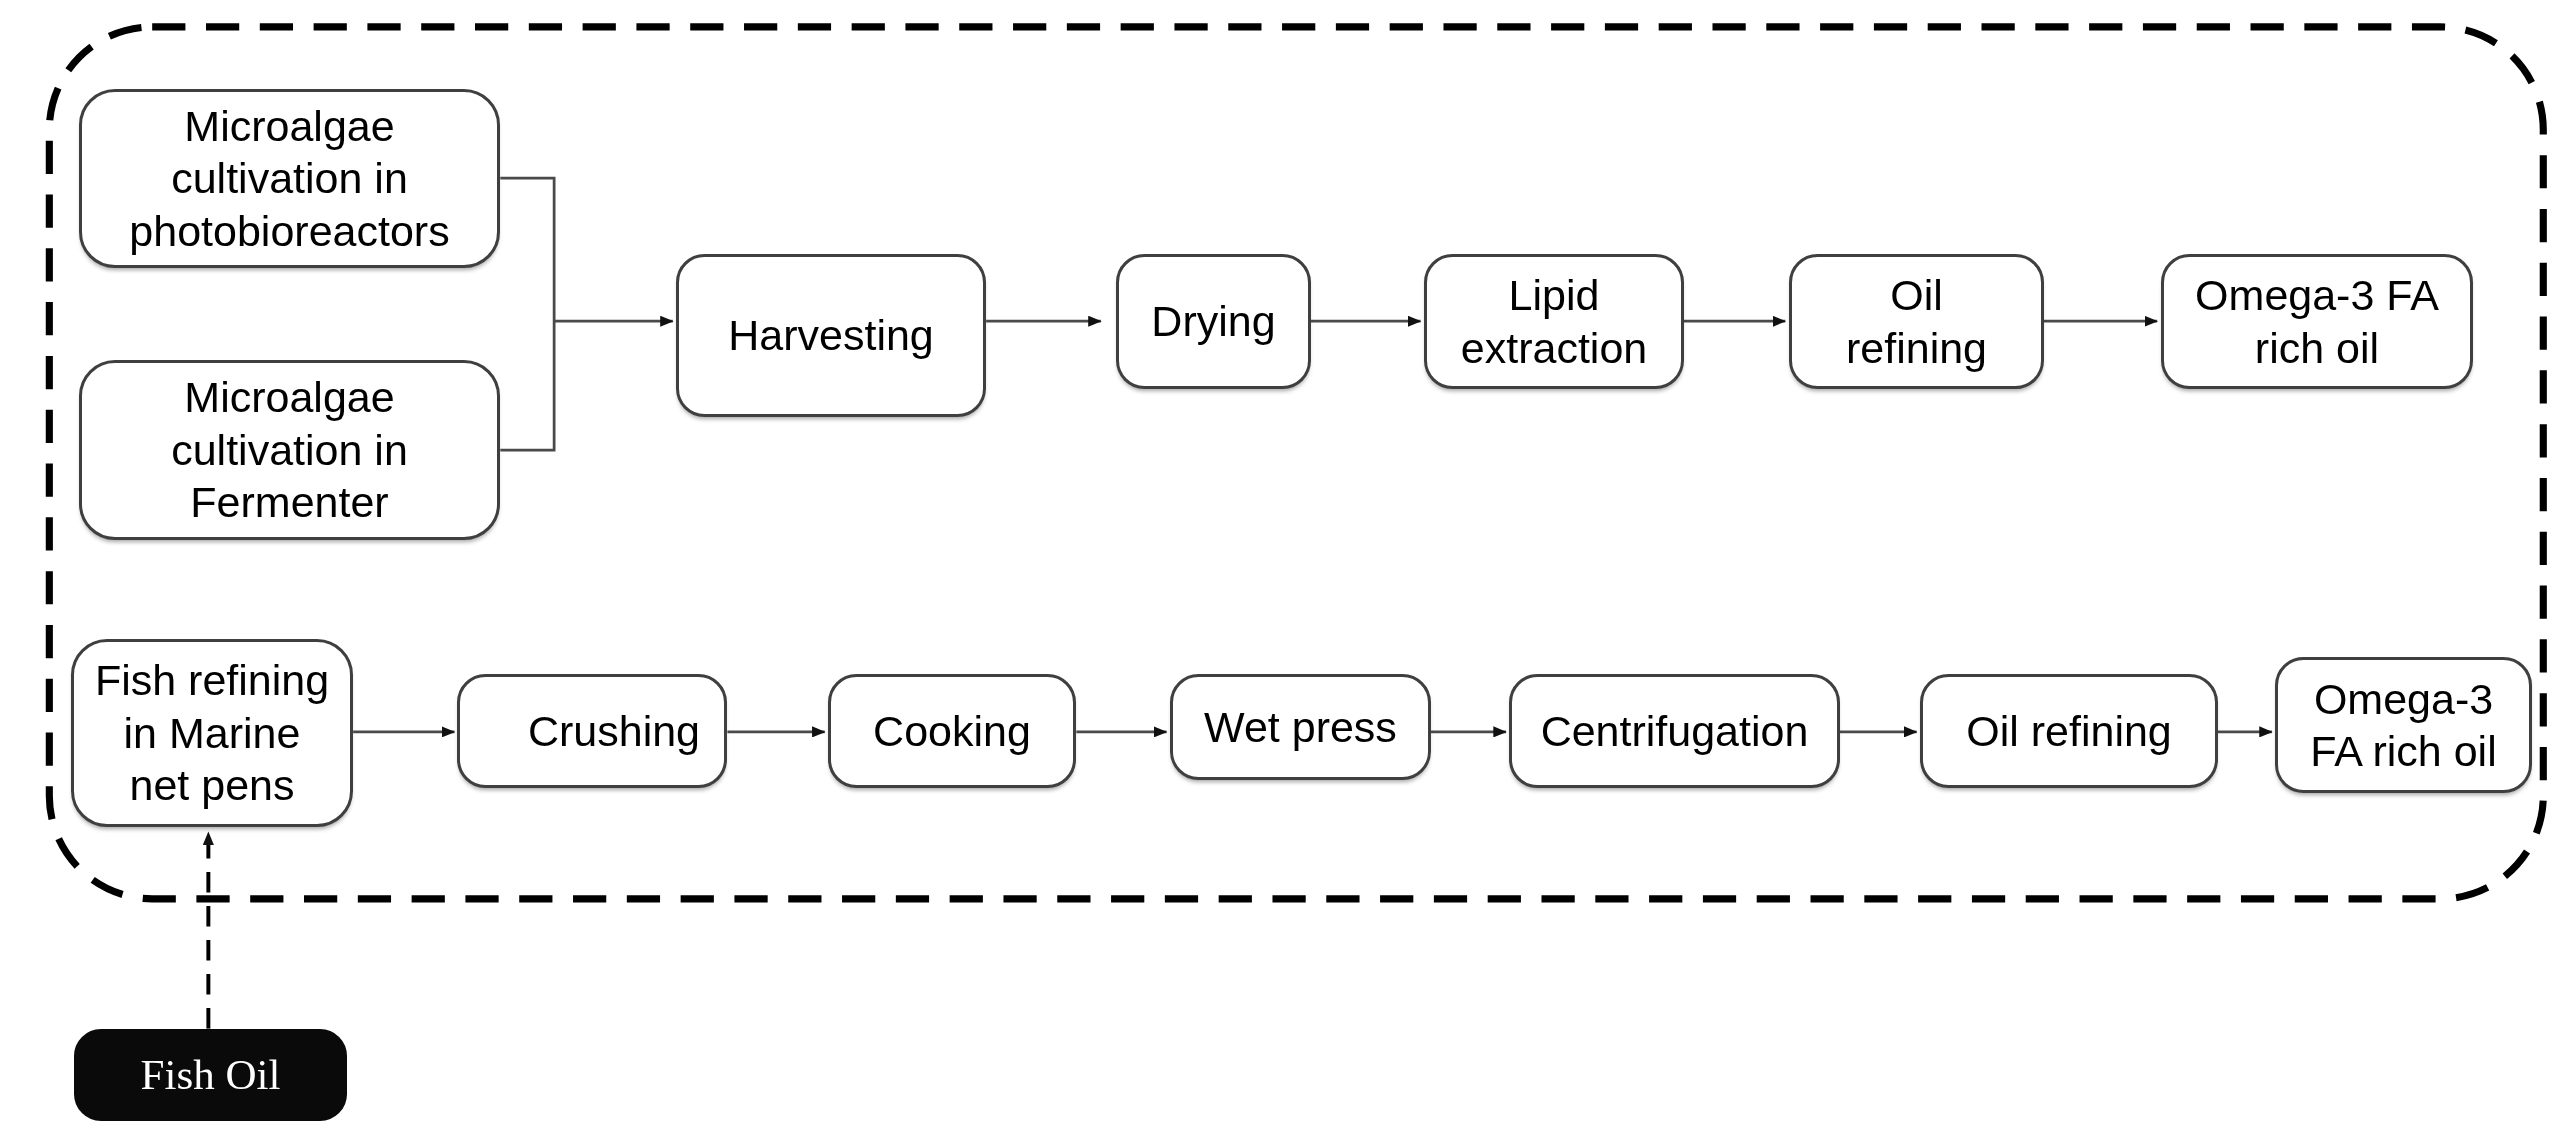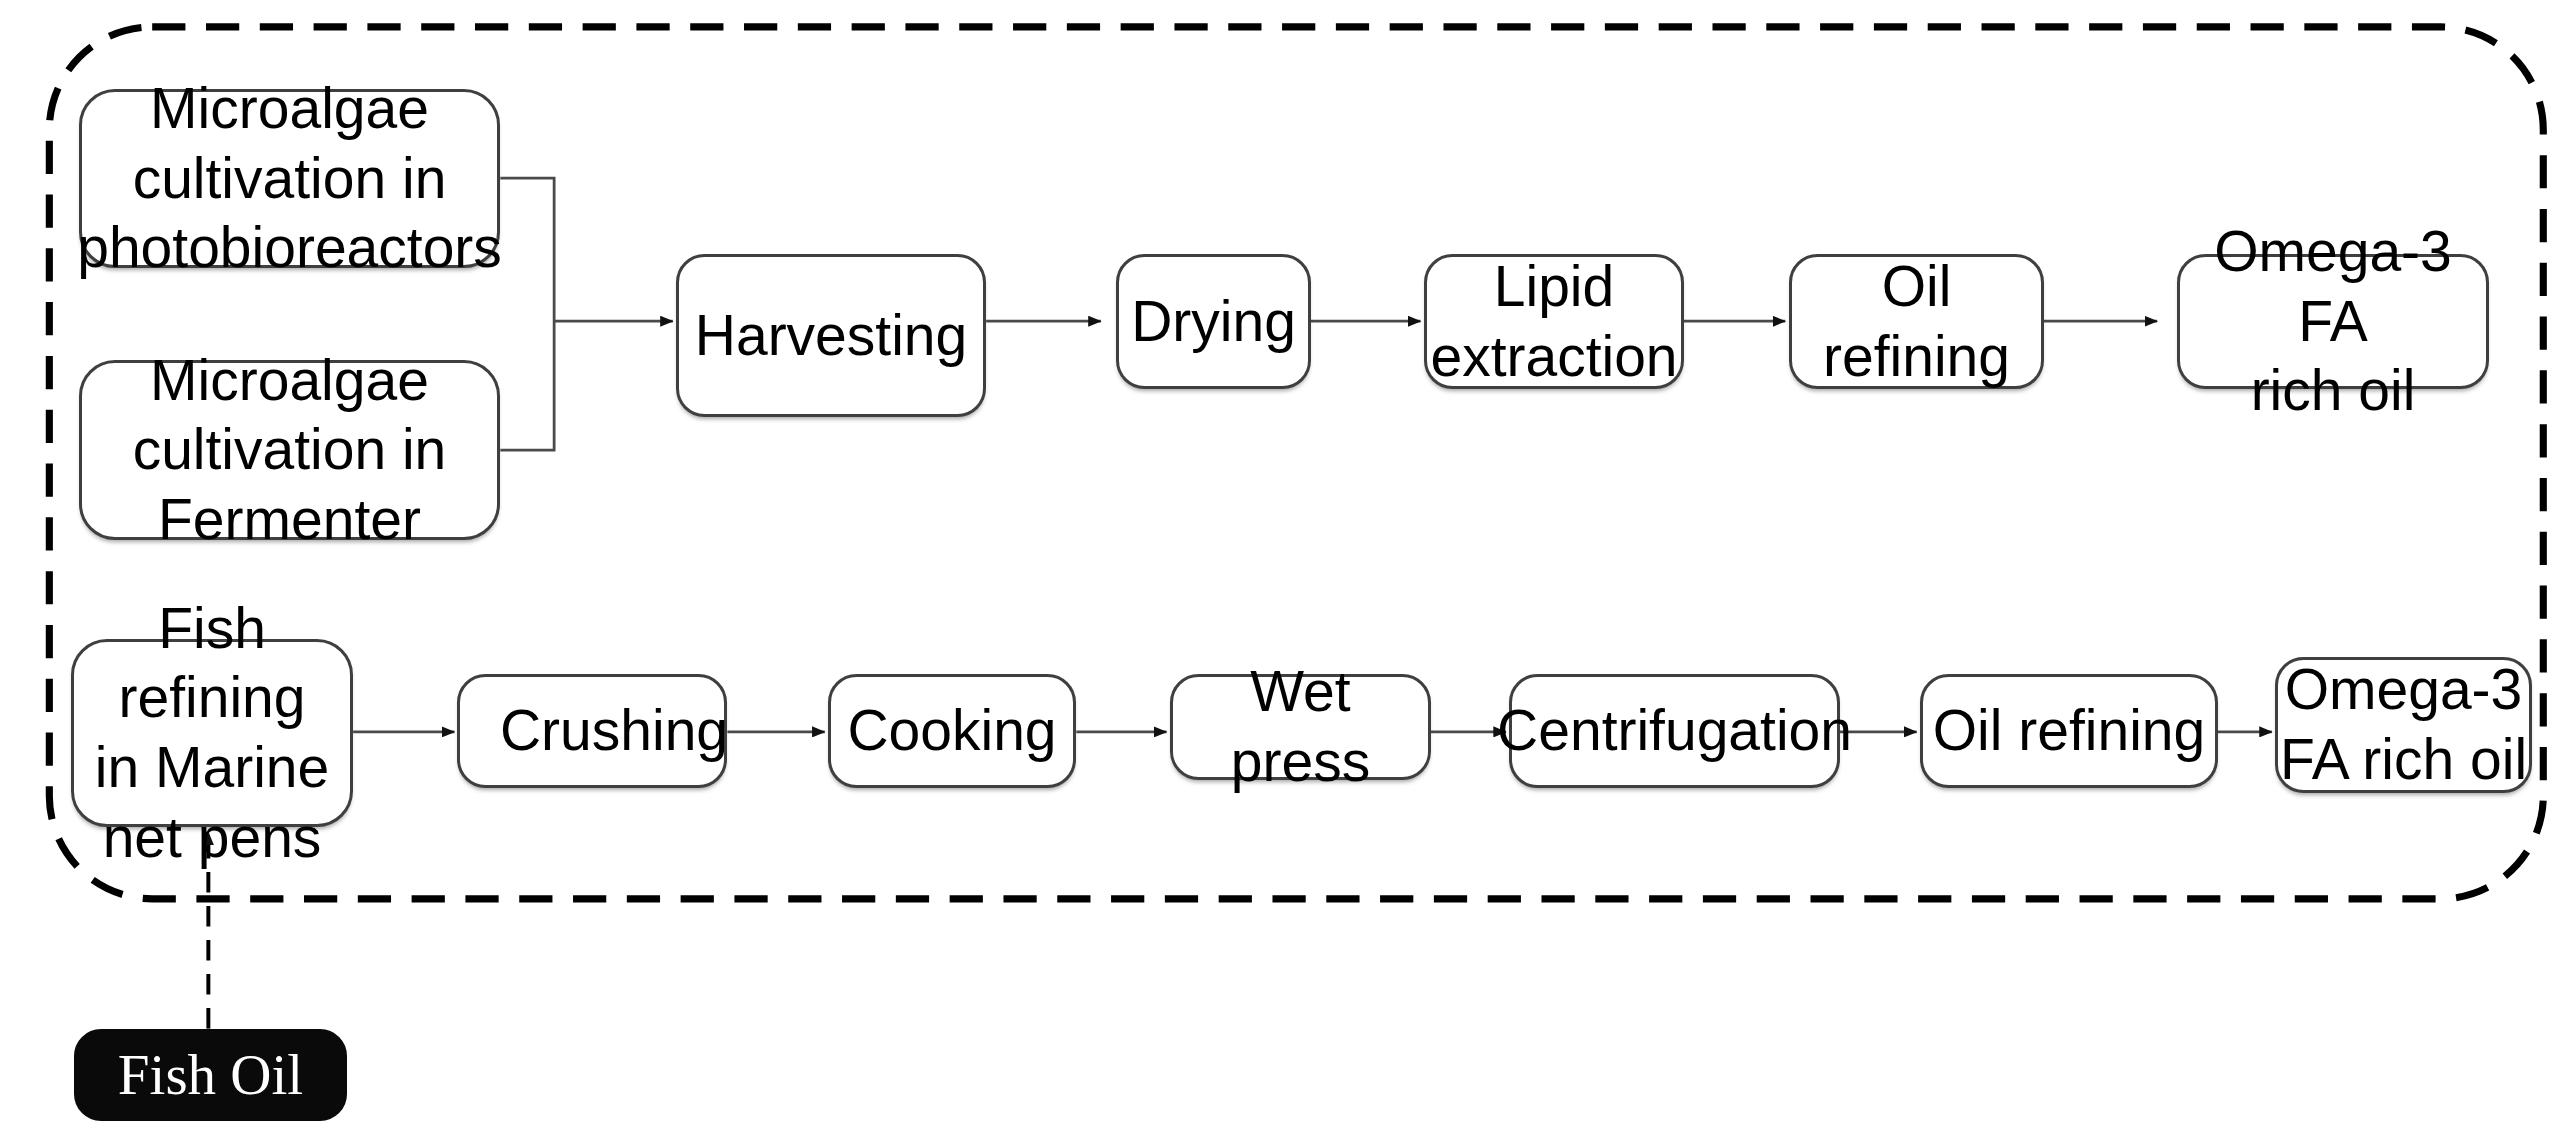--- a/index.html
+++ b/index.html
@@ -28,21 +28,21 @@
     z-index: 2;
     box-sizing: border-box;
     display: flex;
     align-items: center;
     justify-content: center;
     text-align: center;
     background: var(--box-fill, #ffffff);
     border: 3.2px solid var(--box-border, #3f3f3f);
     border-radius: 28.5px;
     color: var(--text, #000000);
-    font-size: 57px;
+    font-size: 43px;
     line-height: 1.22;
     white-space: pre-line;
     box-shadow: 0 4px 4px -2.4px rgba(60,60,60,0.45);
   }
   .node.big-radius { border-radius: 36px; }
   .node.black-node {
     background: var(--fish-oil-fill, #0a0a0a);
     border-color: var(--fish-oil-fill, #0a0a0a);
     color: var(--fish-oil-text, #ffffff);
     border-radius: 27px;
@@ -110,21 +110,21 @@
   <div class="node" style="left:676px; top:254px; width:310px; height:163px;">Harvesting</div>
 
   <div class="node" style="left:1104px; top:254px; width:195px; height:135px;margin-left:12px;">Drying</div>
 
   <div class="node" style="left:1789px; top:254px; width:255px; height:135px;">Oil
 refining</div>
 
   <div class="node" style="left:1424px; top:254px; width:260px; height:135px;">Lipid
 extraction</div>
 
-  <div class="node" style="left:2161px; top:254px; width:312px; height:135px;margin-left:16px;">Omega-3 FA
+  <div class="node" style="left:2161px; top:254px; width:312px; height:135px;">Omega-3 FA
 rich oil</div>
 
   <div class="node big-radius" style="left:71px; top:639px; width:282px; height:188px;">Fish refining
 in Marine
 net pens</div>
 
   <div class="node" style="left:457px; top:674px; width:270px; height:114px;padding-left:44px;">Crushing</div>
 
   <div class="node" style="left:828px; top:674px; width:248px; height:114px;">Cooking</div>
 

